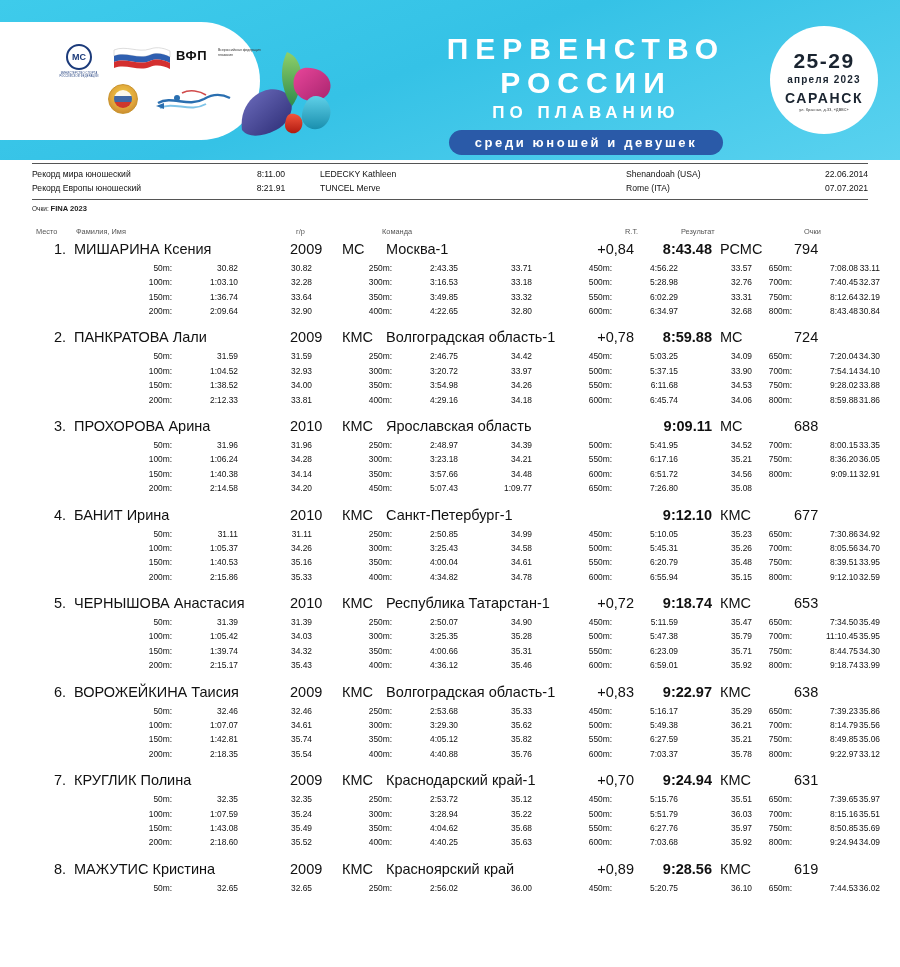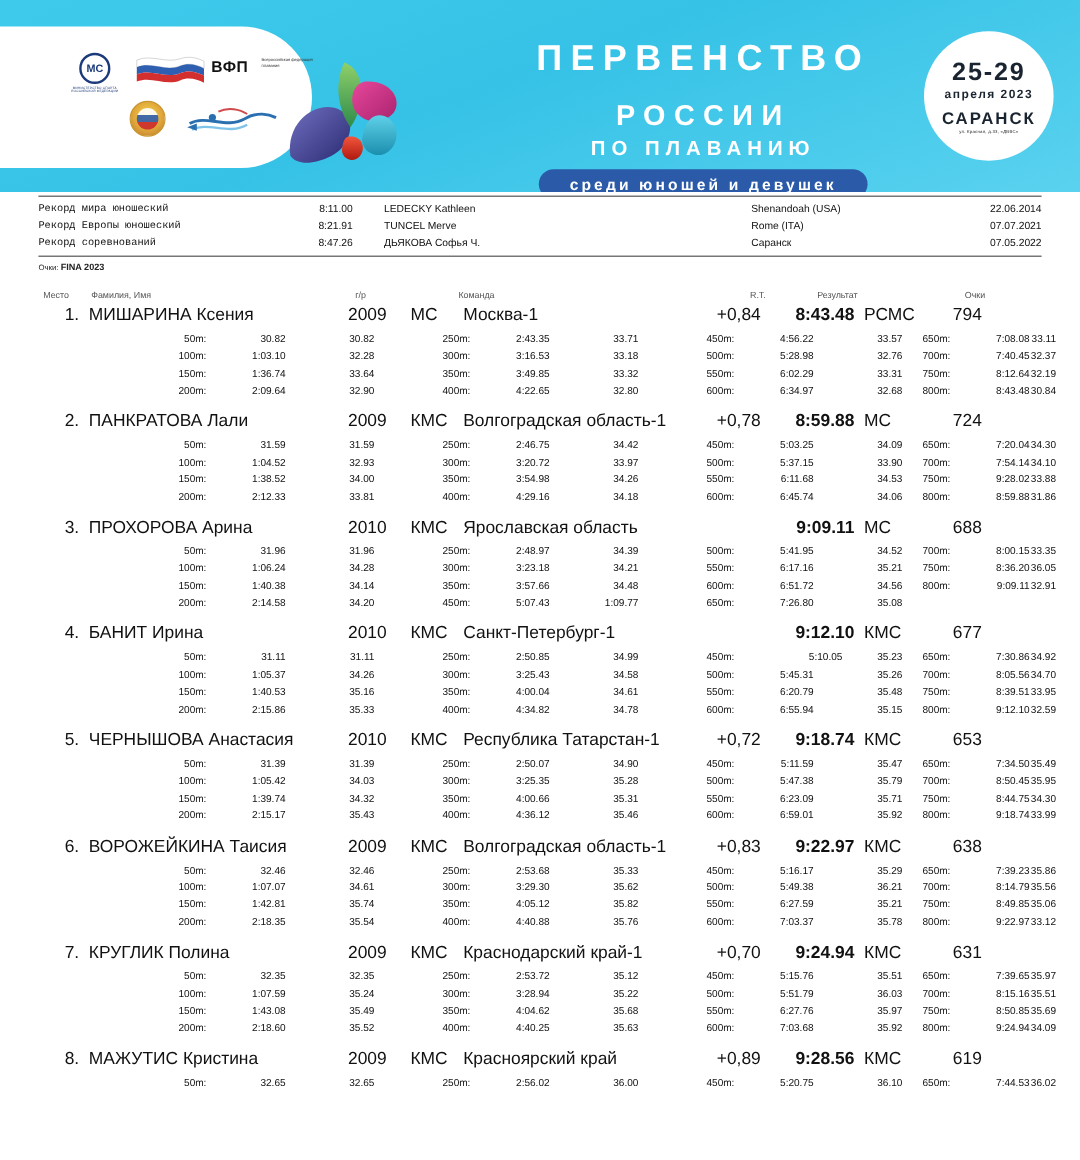--- a/index.html
+++ b/index.html
@@ -72,21 +72,21 @@
   .waves{
     position:absolute; left:232px; top:30px; width:130px; height:130px;
   }
   .title-block{
     position:absolute; left:376px; top:34px; width:420px; text-align:center;
   }
   .t1{
     font-size:30px; font-weight:bold; color:#fff; letter-spacing:7px; line-height:1.0;
   }
   .t2{
-    font-size:24px; font-weight:bold; color:#fff; letter-spacing:7px; line-height:1.1; margin-top:20px;
+    font-size:30px; font-weight:bold; color:#fff; letter-spacing:7px; line-height:1.1; margin-top:2px;
   }
   .t3{
     font-size:17px; font-weight:bold; color:#fff; letter-spacing:5px; margin-top:4px;
   }
   .t4-wrap{
     margin-top:7px; display:flex; justify-content:center;
   }
   .t4{
     background:#2a5aa8; color:#fff; font-size:13px; font-weight:bold;
     letter-spacing:2.6px; padding:5px 26px; border-radius:14px;
@@ -108,22 +108,22 @@
   .meta{ margin-top:12px; position:relative; height:42px; }
   .meta-l{ position:absolute; left:8px; top:0; font-size:13.5px; line-height:1.55; }
   .meta-c{ position:absolute; left:0; right:0; top:0; text-align:center; font-size:13.5px; line-height:1.55;}
   .meta-r{ position:absolute; right:8px; top:0; text-align:right; font-size:13.5px; line-height:1.55;}
 
   .rule-top{ border-top:1.6px solid #555; margin:3px 6px 0 6px; }
   .rule-bot{ border-top:1.6px solid #555; margin:3px 6px 0 6px; }
 
   .records{ margin:4px 6px 0 6px; }
   .rec-row{ display:flex; font-size:8.6px; line-height:1.62; color:#111; }
-  .rc-name{ width:216px;font-family:Liberation Mono, monospace; }
-  .rc-time{ width:72px; text-align:right; padding-right:26px; }
+  .rc-name{ width:216px; }
+  .rc-time{ width:72px; text-align:center; padding-right:26px; }
   .rc-holder{ flex:1; }
   .rc-place{ width:168px; }
   .rc-date{ width:74px; text-align:right; }
 
   .points-note{ margin:4px 6px 0 6px; font-size:6.5px; color:#222; }
   .points-note b{ font-size:7.6px; }
 
   
   .colhead{ position:relative; height:14px; margin:14px 6px 0 6px; font-size:7.4px; color:#555; }
   .colhead span{ position:absolute; top:0; }
@@ -238,27 +238,20 @@
         <span class="rc-place">Shenandoah (USA)</span>
         <span class="rc-date">22.06.2014</span>
       </div>
       <div class="rec-row">
         <span class="rc-name">Рекорд Европы юношеский</span>
         <span class="rc-time">8:21.91</span>
         <span class="rc-holder">TUNCEL Merve</span>
         <span class="rc-place">Rome (ITA)</span>
         <span class="rc-date">07.07.2021</span>
       </div>
-      <div class="rec-row">
-        <span class="rc-name">Рекорд соревнований</span>
-        <span class="rc-time">8:47.26</span>
-        <span class="rc-holder">ДЬЯКОВА Софья Ч.</span>
-        <span class="rc-place">Саранск</span>
-        <span class="rc-date">07.05.2022</span>
-      </div>
     </div>
 
   <div class="rule-bot"></div>
 
   <div class="points-note">
     <span>Очки:</span>
     <b>FINA 2023</b>
   </div>
 
   <div class="colhead">
@@ -499,21 +492,21 @@
         </div>
         <div class="splits">
           <div class="split-row">
             <span class="sp-lbl" style="left:96px;width:44px">50m:</span>
             <span class="sp-cum" style="left:146px;width:60px">31.11</span>
             <span class="sp-seg" style="left:220px;width:60px">31.11</span>
             <span class="sp-lbl" style="left:316px;width:44px">250m:</span>
             <span class="sp-cum" style="left:366px;width:60px">2:50.85</span>
             <span class="sp-seg" style="left:440px;width:60px">34.99</span>
             <span class="sp-lbl" style="left:536px;width:44px">450m:</span>
-            <span class="sp-cum" style="left:610px;width:60px">5:10.05</span>
+            <span class="sp-cum" style="left:586px;width:60px">5:10.05</span>
             <span class="sp-seg" style="left:660px;width:60px">35.23</span>
             <span class="sp-lbl" style="left:716px;width:44px">650m:</span>
             <span class="sp-cum" style="left:766px;width:60px">7:30.86</span>
             <span class="sp-seg" style="left:790px;width:58px">34.92</span>
           </div>
           <div class="split-row">
             <span class="sp-lbl" style="left:96px;width:44px">100m:</span>
             <span class="sp-cum" style="left:146px;width:60px">1:05.37</span>
             <span class="sp-seg" style="left:220px;width:60px">34.26</span>
             <span class="sp-lbl" style="left:316px;width:44px">300m:</span>
@@ -588,21 +581,21 @@
             <span class="sp-lbl" style="left:96px;width:44px">100m:</span>
             <span class="sp-cum" style="left:146px;width:60px">1:05.42</span>
             <span class="sp-seg" style="left:220px;width:60px">34.03</span>
             <span class="sp-lbl" style="left:316px;width:44px">300m:</span>
             <span class="sp-cum" style="left:366px;width:60px">3:25.35</span>
             <span class="sp-seg" style="left:440px;width:60px">35.28</span>
             <span class="sp-lbl" style="left:536px;width:44px">500m:</span>
             <span class="sp-cum" style="left:586px;width:60px">5:47.38</span>
             <span class="sp-seg" style="left:660px;width:60px">35.79</span>
             <span class="sp-lbl" style="left:716px;width:44px">700m:</span>
-            <span class="sp-cum" style="left:766px;width:60px">8:50.45</span>
+            <span class="sp-cum" style="left:766px;width:60px">11:10.45</span>
             <span class="sp-seg" style="left:790px;width:58px">35.95</span>
           </div>
           <div class="split-row">
             <span class="sp-lbl" style="left:96px;width:44px">150m:</span>
             <span class="sp-cum" style="left:146px;width:60px">1:39.74</span>
             <span class="sp-seg" style="left:220px;width:60px">34.32</span>
             <span class="sp-lbl" style="left:316px;width:44px">350m:</span>
             <span class="sp-cum" style="left:366px;width:60px">4:00.66</span>
             <span class="sp-seg" style="left:440px;width:60px">35.31</span>
             <span class="sp-lbl" style="left:536px;width:44px">550m:</span>

